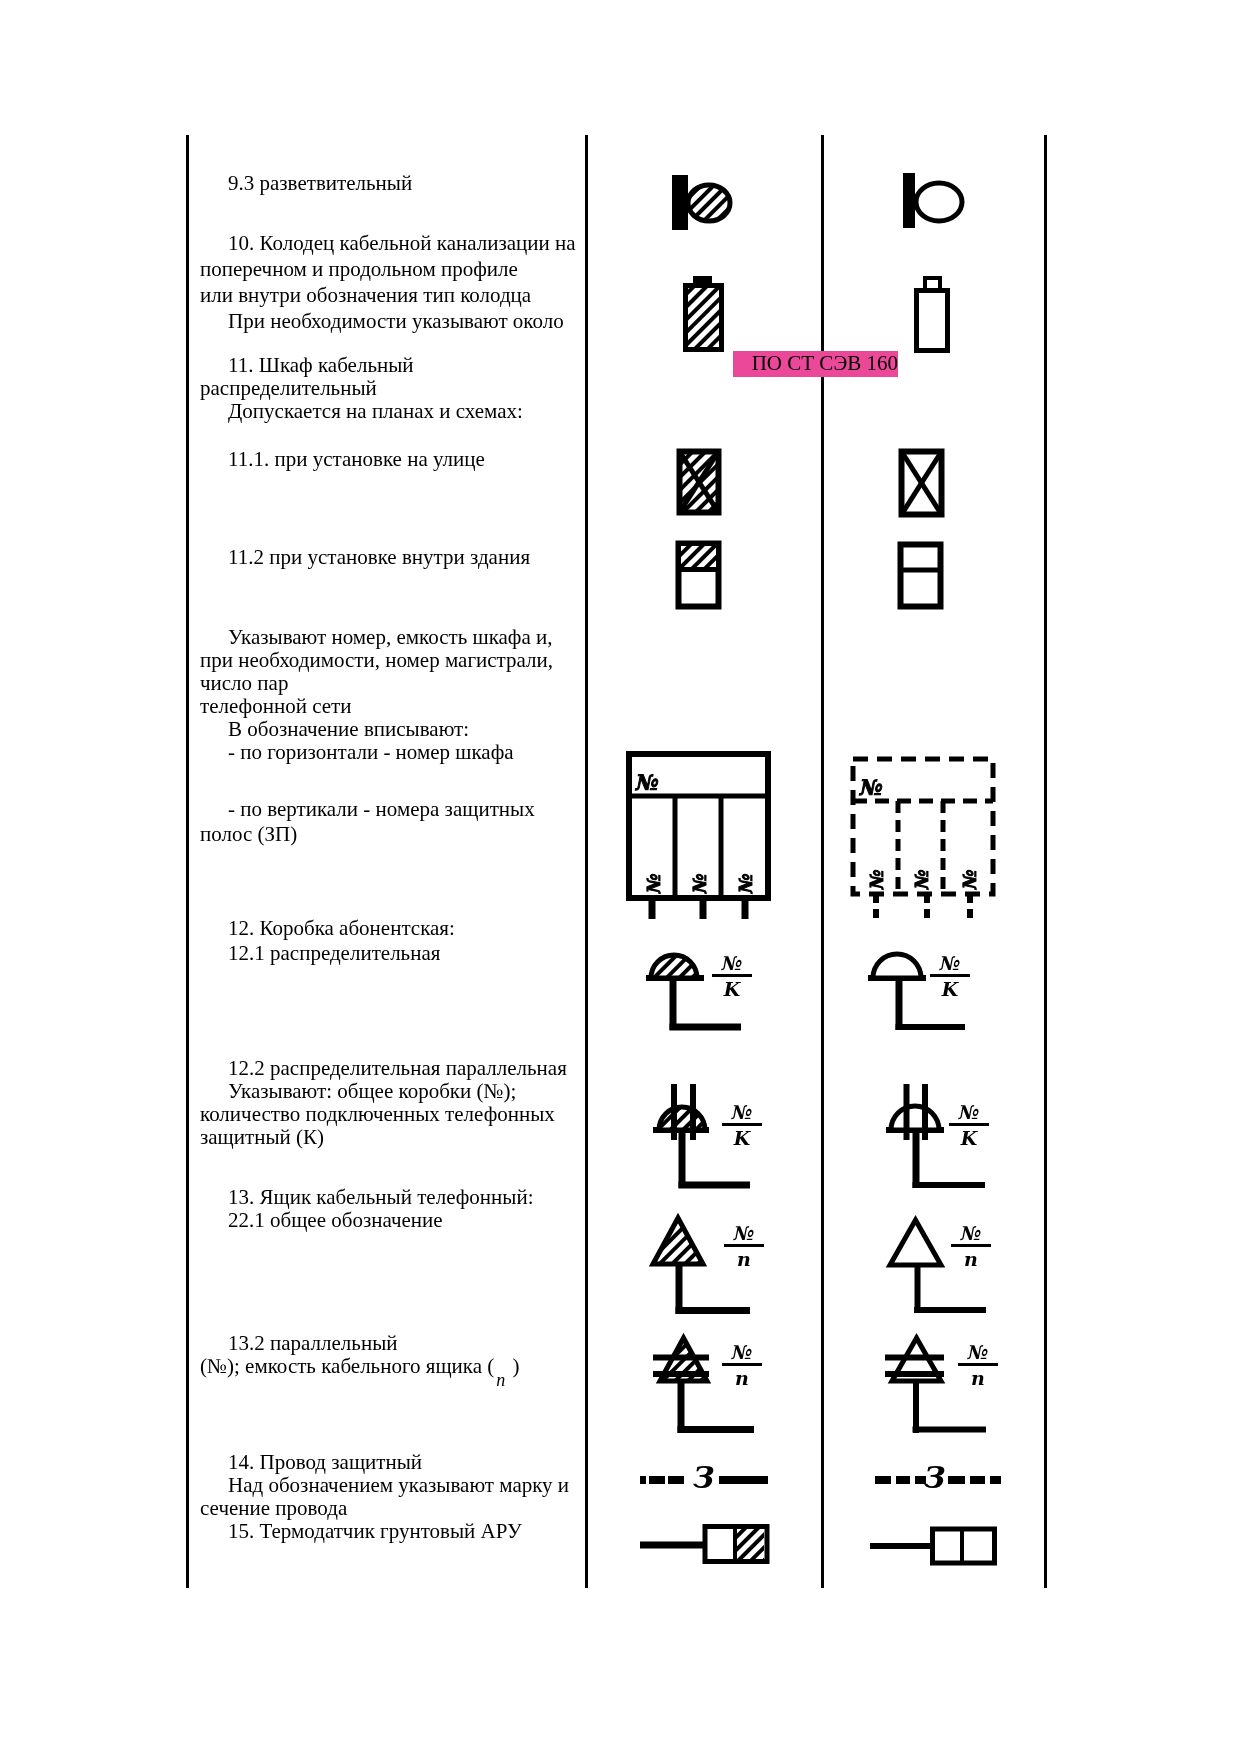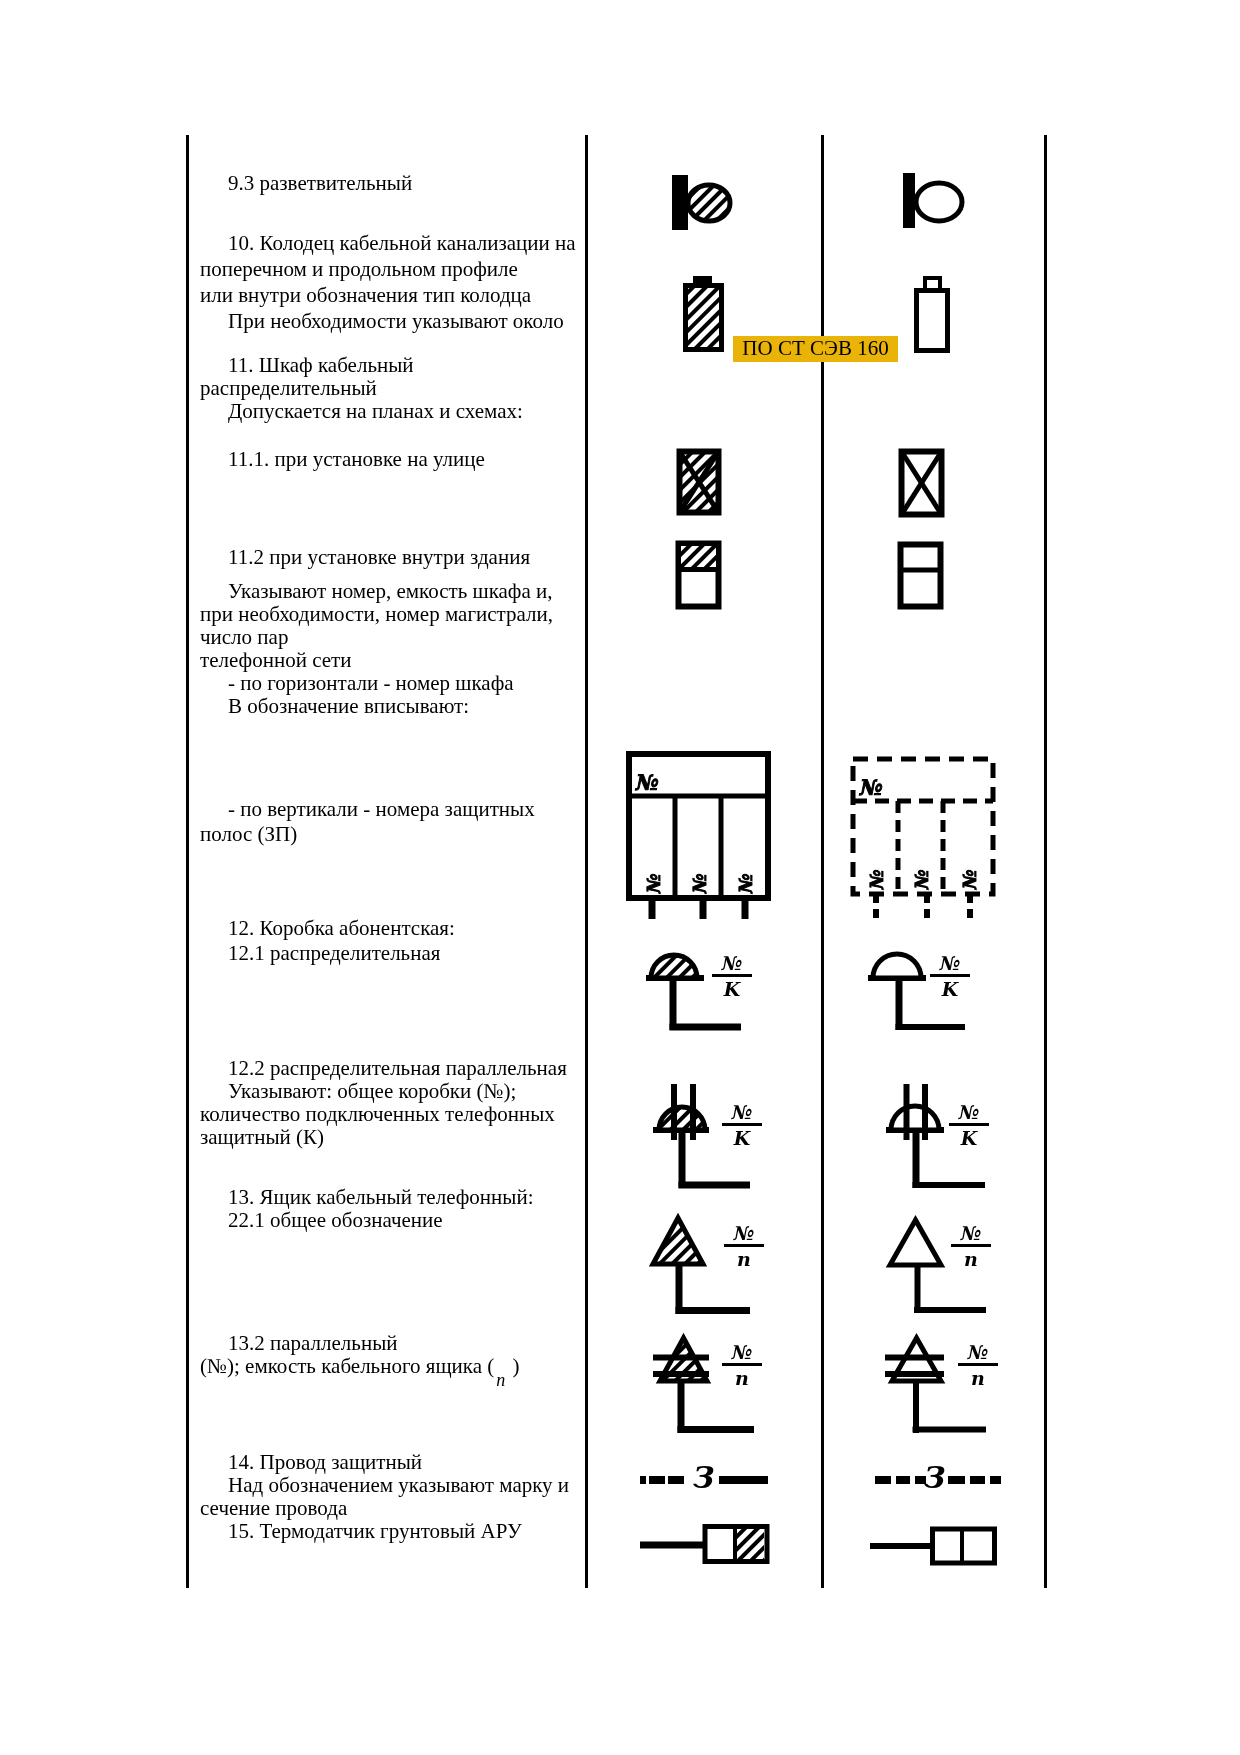--- a/index.html
+++ b/index.html
@@ -6,22 +6,22 @@
   body{width:1240px;height:1755px;position:relative;background:#fff;color:#000;
        font-family:"Liberation Serif",serif;overflow:hidden}
   .vrule{position:absolute;width:3px;background:#000;top:135px;height:1453px}
   .para{position:absolute;left:200px;width:400px;font-size:21px}
   .sp23 .tline{line-height:23px}
   .sp25 .tline{line-height:25px}
   .sp26 .tline{line-height:26px}
   .tline{white-space:nowrap}
   .tline.ind{text-indent:28px}
   .subn{font-style:italic;position:relative;top:13px;font-size:18px;margin:0 2px}
-  .hdrnote{position:absolute;left:733px;top:336px;width:165px;height:26px;background:#eab308;
-           z-index:4;font-size:21px;text-align:center}
+  .hdrnote{position:absolute;left:733px;top:351px;width:165px;height:26px;background:#ec4899;
+           z-index:4;font-size:21px;text-align:right}
   .sym{position:absolute;z-index:2}
   svg{display:block}
   .svglbl{font-family:"DejaVu Serif",serif;font-style:italic;font-weight:bold;font-size:18px;fill:#000}
   .big{font-size:21px}
   .frac{position:absolute;width:40px;text-align:center;z-index:2;
         font-family:"DejaVu Serif",serif;font-style:italic;font-weight:bold;font-size:19px}
   .fnum{line-height:22px;border-bottom:3px solid #000}
   .fden{line-height:22px;padding-top:1px}
   .wd{position:absolute;height:8px;background:#000;top:1476px}
   .wz{position:absolute;top:1461px;font-family:"DejaVu Serif",serif;font-style:italic;
@@ -59,27 +59,27 @@
       <div class="tline ind">11. Шкаф кабельный</div>
       <div class="tline">распределительный</div>
       <div class="tline ind">Допускается на планах и схемах:</div>
     </div>
   <div class="para sp26" style="top:446px">
       <div class="tline ind">11.1. при установке на улице</div>
     </div>
   <div class="para sp26" style="top:544px">
       <div class="tline ind">11.2 при установке внутри здания</div>
     </div>
-  <div class="para sp23" style="top:580px">
+  <div class="para sp23" style="top:626px">
       <div class="tline ind">Указывают номер, емкость шкафа и,</div>
       <div class="tline">при необходимости, номер магистрали,</div>
       <div class="tline">число пар</div>
       <div class="tline">телефонной сети</div>
+      <div class="tline ind">В обозначение вписывают:</div>
       <div class="tline ind">- по горизонтали - номер шкафа</div>
-      <div class="tline ind">В обозначение вписывают:</div>
     </div>
   <div class="para sp25" style="top:797px">
       <div class="tline ind">- по вертикали - номера защитных</div>
       <div class="tline">полос (ЗП)</div>
     </div>
   <div class="para sp25" style="top:916px">
       <div class="tline ind">12. Коробка абонентская:</div>
       <div class="tline ind">12.1 распределительная</div>
     </div>
   <div class="para sp23" style="top:1057px">

